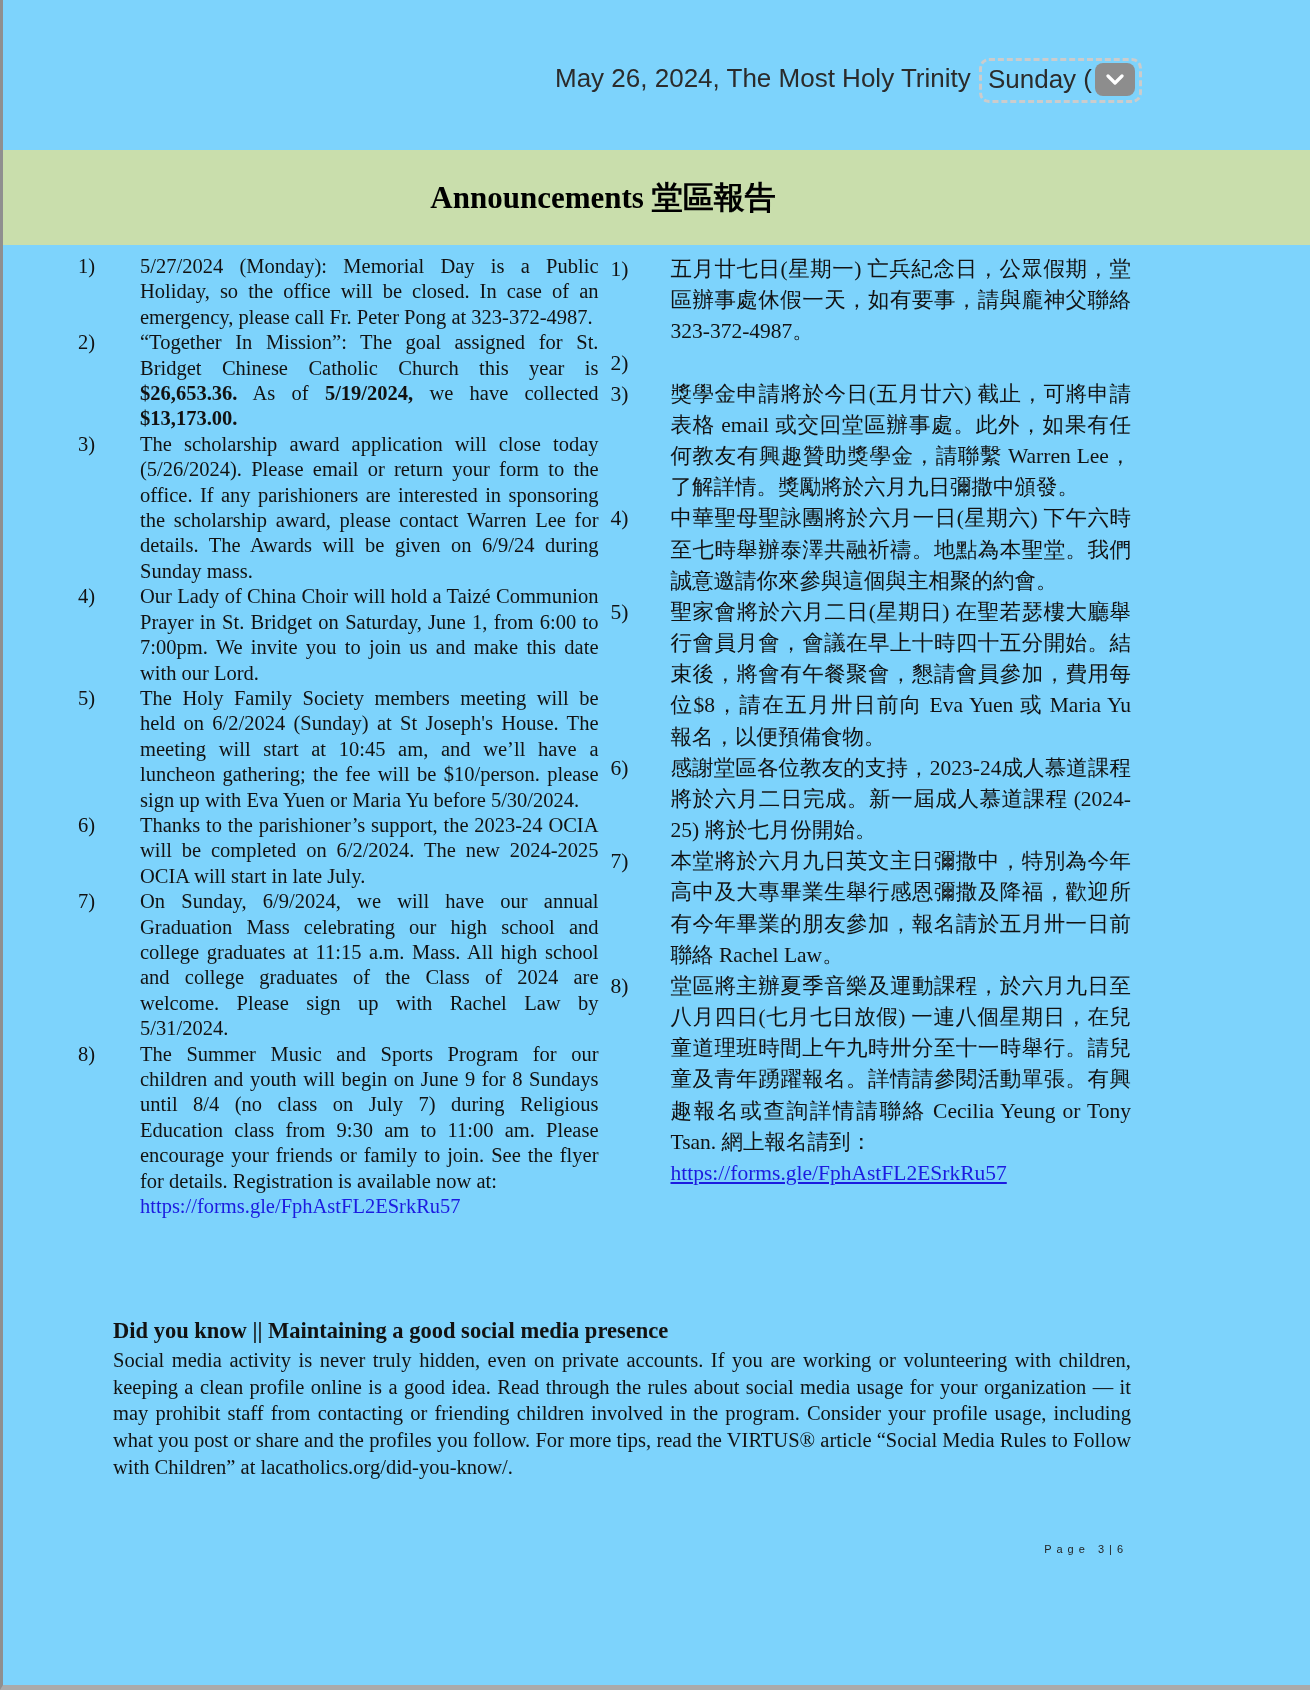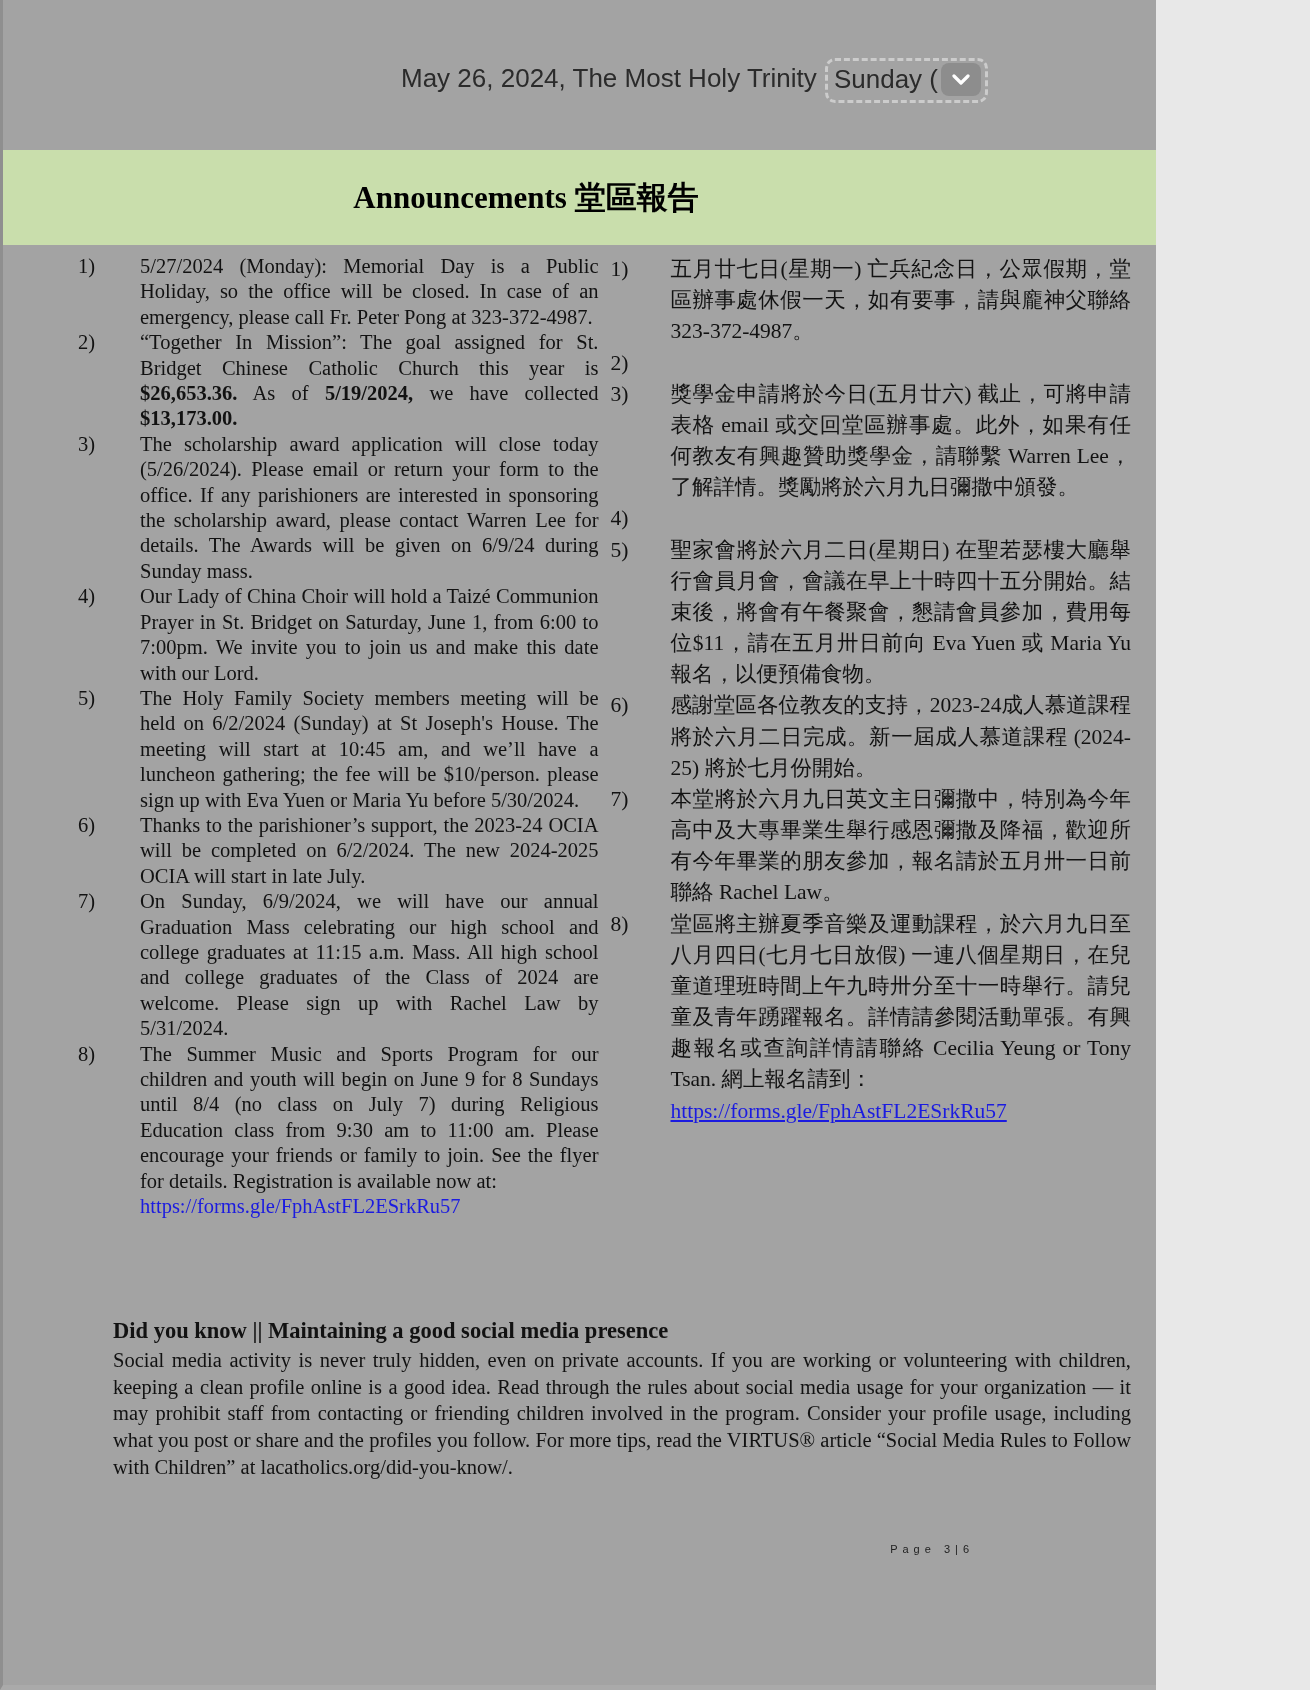--- a/index.html
+++ b/index.html
@@ -3,22 +3,22 @@
 <meta charset="utf-8">
 <style>
   :root{
     --banner-green:#c9deac;
     --link-blue:#1b1be0;
     --border-gray:#8f8f8f;
   }
   html,body{margin:0;padding:0;background:#e8e8e8;}
   .page{
     position:relative;
-    width:1156px;height:1690px;
-    background:#a3a3a3;
+    width:1310px;height:1690px;
+    background:#7dd3fc;
     box-sizing:border-box;
     border-left:3px solid var(--border-gray);
     border-bottom:5px solid #aaaaaa;
     overflow:hidden;
     font-family:"Liberation Serif",serif;
     color:#121212;
   }
   
   .header{
     position:absolute;top:58px;right:168px;
@@ -144,24 +144,25 @@
         </div>
         <div class="ann-item">
           <div class="ann-num">2)</div>
         </div>
         <div class="ann-item">
           <div class="ann-num">3)</div>
           <div class="ann-text"><span>獎學金申請將於今日(五月廿六) 截止，可將申請表格 email 或交回堂區辦事處。此外，如果有任何教友有興趣贊助獎學金，請聯繫 Warren Lee，了解詳情。獎勵將於六月九日彌撒中頒發。</span></div>
         </div>
         <div class="ann-item">
           <div class="ann-num">4)</div>
+          <div class="ann-text"><span>中華聖母聖詠團將於六月一日(星期六) 下午六時至七時舉辦泰澤共融祈禱。地點為本聖堂。我們誠意邀請你來參與這個與主相聚的約會。</span></div>
         </div>
         <div class="ann-item">
           <div class="ann-num">5)</div>
-          <div class="ann-text"><span>聖家會將於六月二日(星期日) 在聖若瑟樓大廳舉行會員月會，會議在早上十時四十五分開始。結束後，將會有午餐聚會，懇請會員參加，費用每位$11，請在五月卅日前向 Eva Yuen 或 Maria Yu 報名，以便預備食物。</span></div>
+          <div class="ann-text"><span>聖家會將於六月二日(星期日) 在聖若瑟樓大廳舉行會員月會，會議在早上十時四十五分開始。結束後，將會有午餐聚會，懇請會員參加，費用每位$8，請在五月卅日前向 Eva Yuen 或 Maria Yu 報名，以便預備食物。</span></div>
         </div>
         <div class="ann-item">
           <div class="ann-num">6)</div>
           <div class="ann-text"><span>感謝堂區各位教友的支持，2023-24成人慕道課程將於六月二日完成。新一屆成人慕道課程 (2024-25) 將於七月份開始。</span></div>
         </div>
         <div class="ann-item">
           <div class="ann-num">7)</div>
           <div class="ann-text"><span>本堂將於六月九日英文主日彌撒中，特別為今年高中及大專畢業生舉行感恩彌撒及降福，歡迎所有今年畢業的朋友參加，報名請於五月卅一日前聯絡 Rachel Law。</span></div>
         </div>
         <div class="ann-item">

